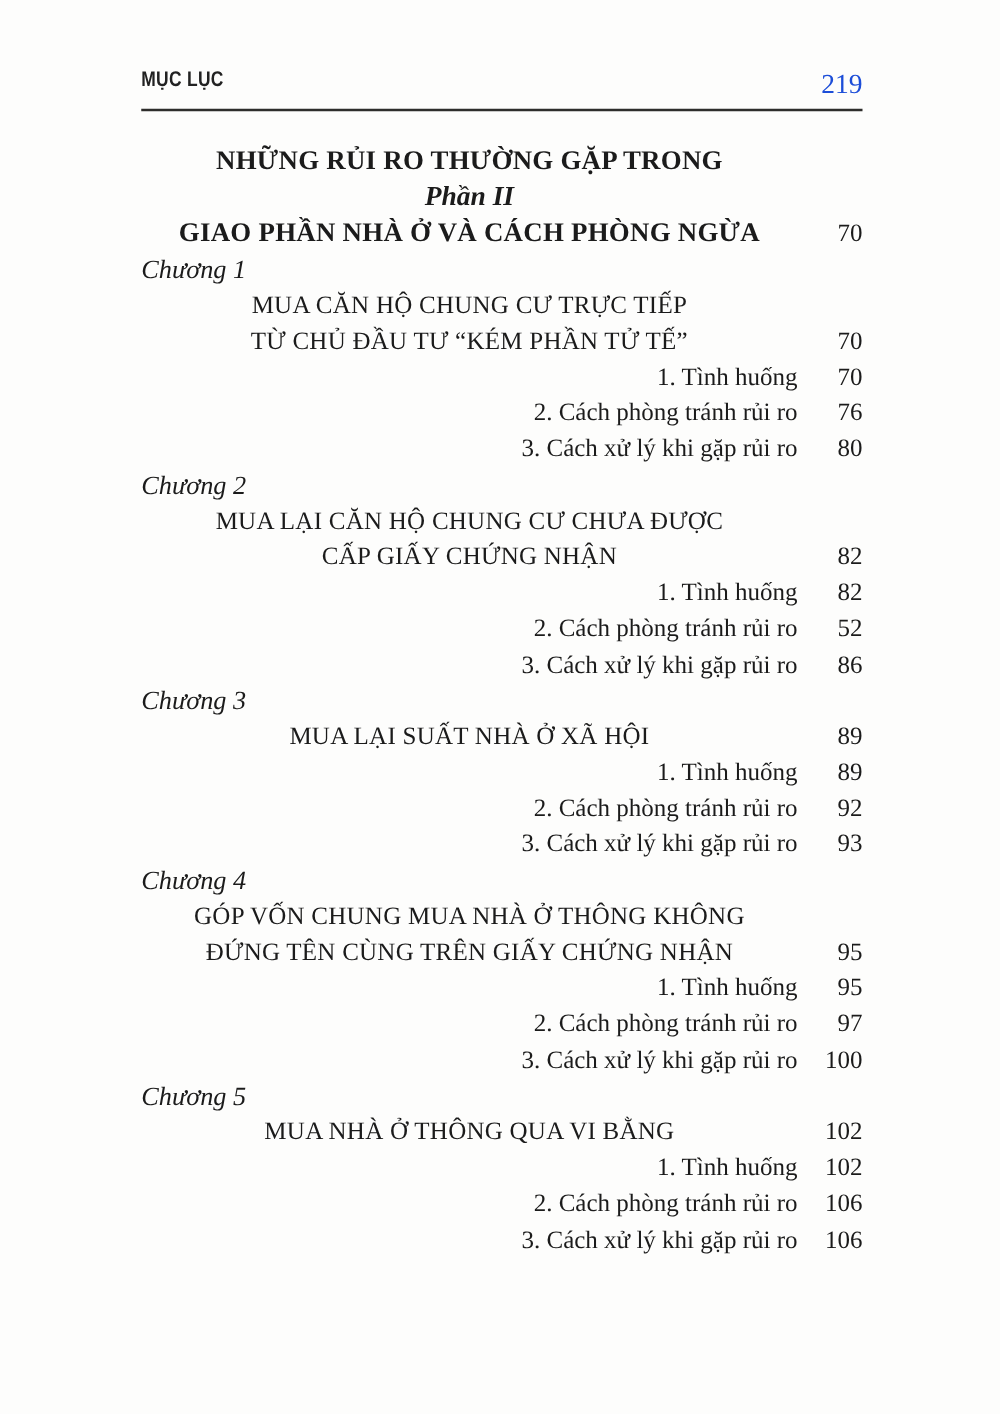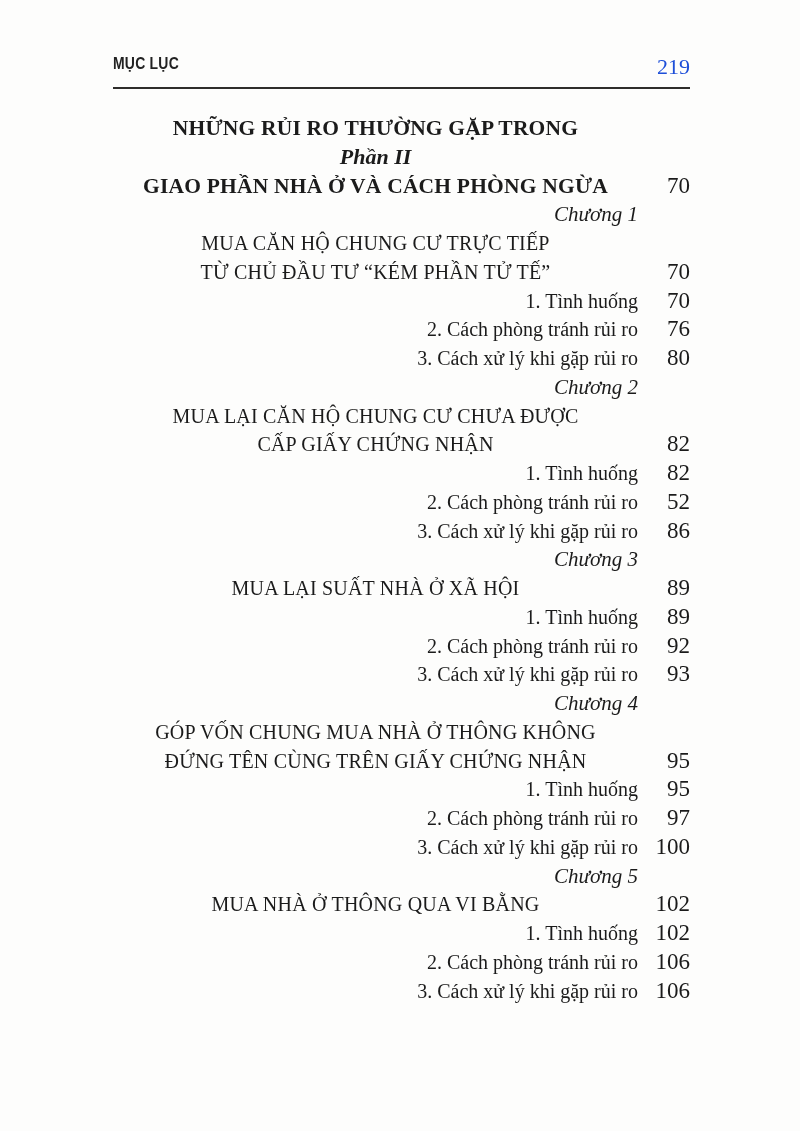--- a/index.html
+++ b/index.html
@@ -39,37 +39,37 @@
   .row {
     display: flex;
     align-items: baseline;
     line-height: 28.75px;
     font-size: 20px;
   }
   .row .text  { flex: 1 1 auto; min-width: 0; }
   .row .pagenum {
     flex: 0 0 52px;
     text-align: right;
-    font-size: 23px;
+    font-size: 20px;
     white-space: nowrap;
   }
   .row.part .text {
     text-align: center;
     font-weight: bold;
     font-style: italic;
     font-size: 22px;
   }
   .row.sec .text {
     text-align: center;
     font-weight: bold;
     font-size: 21.5px;
     letter-spacing: 0.2px;
   }
   .row.chlabel .text {
-    text-align: right;
+    text-align: left;
     font-style: italic;
     font-size: 21px;
   }
   .row.chtitle .text {
     text-align: center;
     font-size: 20px;
     letter-spacing: 0.2px;
   }
   .row.item .text { text-align: right; }
 </style>

